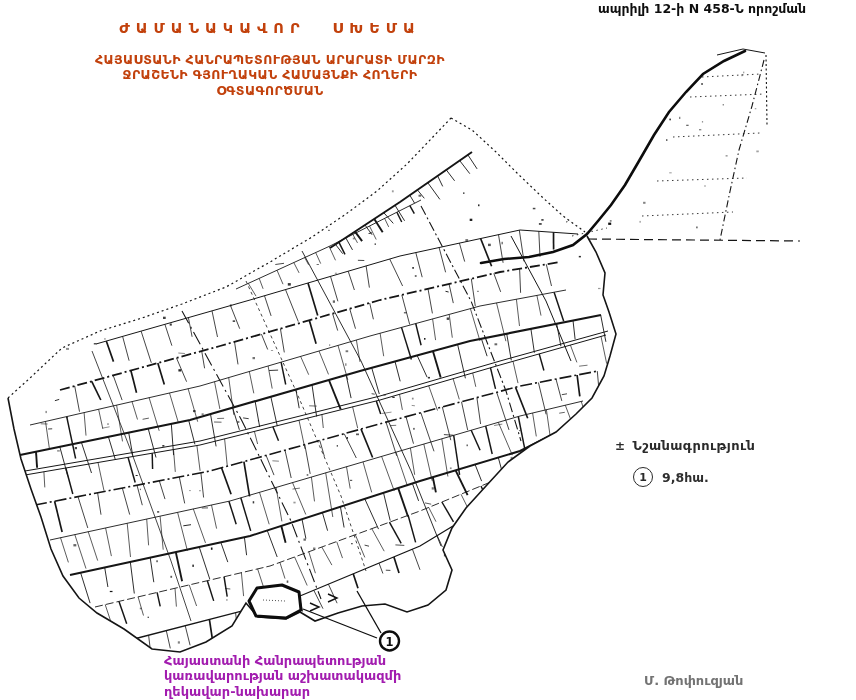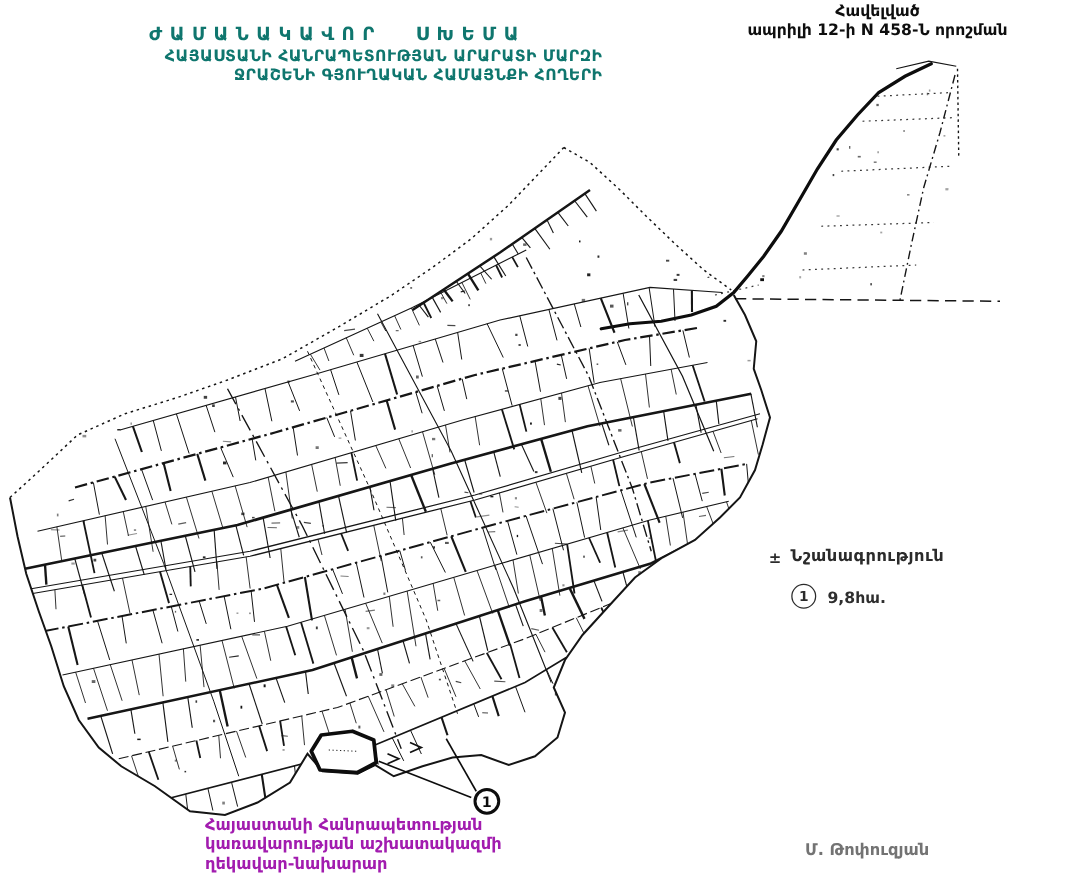--- a/index.html
+++ b/index.html
@@ -8,26 +8,26 @@
     background:#ffffff;color:#151515;
     font-family:"DejaVu Sans", sans-serif;
   }
   .abs{position:absolute;}
   
   .appendix{
     left:548px;top:2px;width:308px;text-align:center;
     font-size:12.5px;font-weight:bold;line-height:1.18;color:#0e0e0e;
   }
   
-  .title-block{left:58px;top:20px;width:424px;text-align:center;color:#0f766e;}
+  .title-block{left:58px;top:20px;width:424px;text-align:center;color:#c2410c;}
   .title-main{
     font-size:14.5px;font-weight:bold;letter-spacing:6px;word-spacing:16px;
     white-space:nowrap;
   }
-  .title-sub{margin-top:1px;font-size:12.5px;font-weight:bold;line-height:1.22;letter-spacing:.4px;text-align:right;}
+  .title-sub{margin-top:16px;font-size:12.5px;font-weight:bold;line-height:1.22;letter-spacing:.4px;}
   
   #map-svg{left:0;top:0;}
   
   .legend-header{
     left:615px;top:438px;display:flex;align-items:center;gap:7px;
     font-size:13px;font-weight:600;color:#2b2b2b;letter-spacing:.4px;
   }
   .legend-bullet{font-size:12px;font-weight:bold;color:#2b2b2b;}
   .legend-item{
     left:633px;top:467px;display:flex;align-items:center;
@@ -43,29 +43,29 @@
   
   .signer-block{
     left:164px;top:653px;font-size:13px;font-weight:bold;line-height:1.18;color:#a21caf;
   }
   .signer-name{left:644px;top:673px;font-size:13px;font-weight:bold;color:#737373;}
 </style>
 </head>
 <body>
 
 <div class="abs appendix">
-  <div>Հավելված</div>
   <div>ապրիլի 12-ի N 458-Ն որոշման</div>
 </div>
 
 <div class="abs title-block">
   <div class="title-main">ԺԱՄԱՆԱԿԱՎՈՐ ՍԽԵՄԱ</div>
   <div class="title-sub">
     <div>ՀԱՅԱՍՏԱՆԻ ՀԱՆՐԱՊԵՏՈՒԹՅԱՆ ԱՐԱՐԱՏԻ ՄԱՐԶԻ</div>
     <div>ՋՐԱՇԵՆԻ ԳՅՈՒՂԱԿԱՆ ՀԱՄԱՅՆՔԻ ՀՈՂԵՐԻ</div>
+    <div>ՕԳՏԱԳՈՐԾՄԱՆ</div>
   </div>
 </div>
 
 <svg id="map-svg" class="abs" width="856" height="700" viewBox="0 0 856 700">
     <defs>
       <clipPath id="mapclip">
         <path d="M 8 398 L 30 378 L 62 348 L 100 331 L 142 318 L 182 304 L 226 287 L 270 262 L 312 237 L 346 214 L 377 191 L 407 164 L 431 139 L 451 118 L 472 130 L 496 152 L 517 173 L 541 196 L 563 216 L 585 232 L 599 214 L 613 195 L 629 171 L 643 149 L 656 127 L 669 105 L 684 85 L 700 67 L 717 55 L 743 49 L 765 53 L 767 88 L 766 120 L 759 152 L 747 186 L 733 216 L 722 240 L 697 242 L 668 243 L 643 241 L 619 243 L 599 240 L 587 236 L 596 252 L 605 273 L 603 295 L 609 312 L 616 334 L 610 356 L 604 376 L 592 398 L 576 414 L 556 432 L 530 446 L 508 462 L 486 486 L 466 508 L 452 528 L 443 550 L 452 570 L 446 590 L 428 605 L 407 612 L 385 604 L 362 606 L 338 613 L 315 621 L 300 612 L 286 619 L 258 617 L 246 603 L 232 626 L 206 642 L 180 652 L 152 649 L 124 629 L 97 613 L 79 598 L 63 576 L 51 549 L 41 517 L 31 489 L 21 459 L 14 429 Z"></path>
       </clipPath>
     </defs>
     <g clip-path="url(#mapclip)">

